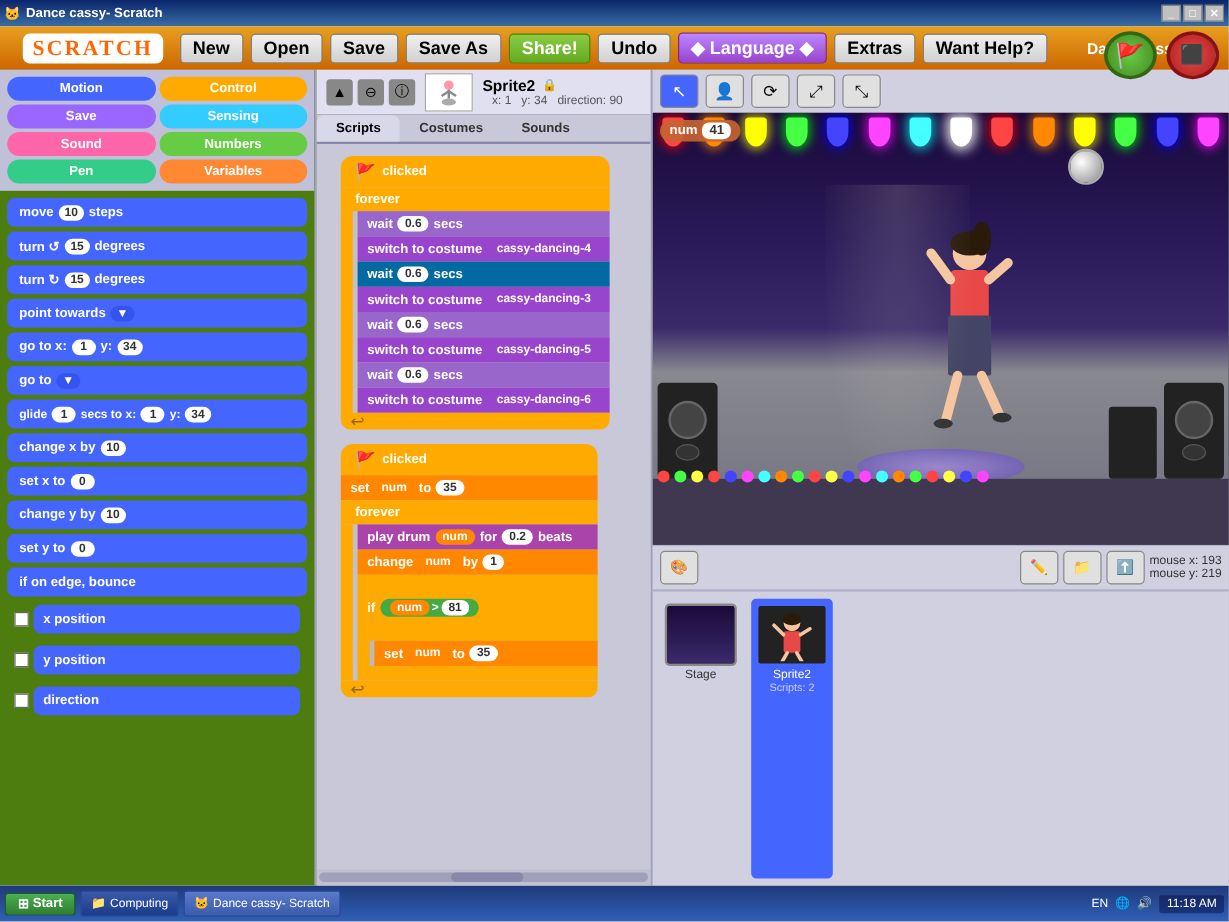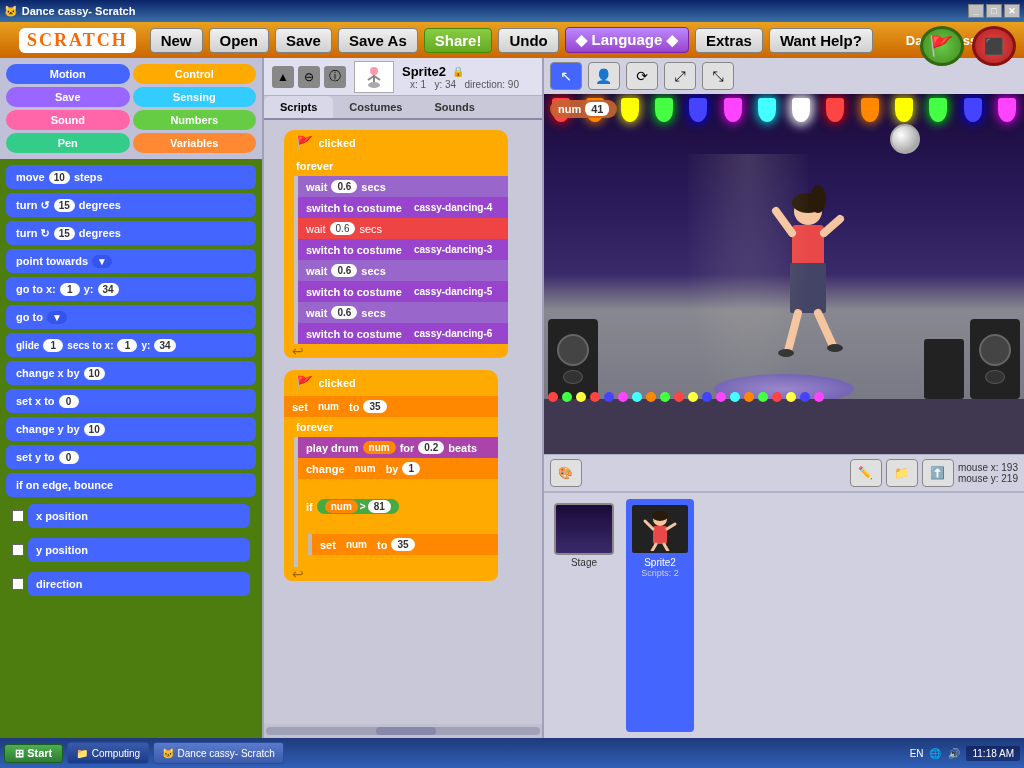--- a/index.html
+++ b/index.html
@@ -744,21 +744,21 @@
 
           <div style="background:#ffaa00;padding:4px 12px;font-size:11px;font-weight:bold;color:white;min-width:180px;">forever</div>
 
           <div style="border-left:10px solid #ffaa00;background:rgba(180,160,120,0.2);padding-left:4px;">
             <div style="background:#9966cc;display:flex;align-items:center;gap:4px;padding:4px 8px;font-size:11px;color:white;font-weight:bold;min-width:170px;">
               wait <span class="sb-val">0.6</span> secs
             </div>
             <div style="background:#9944cc;display:flex;align-items:center;gap:4px;padding:4px 8px;font-size:11px;color:white;font-weight:bold;min-width:170px;">
               switch to costume <span class="sb-costume-val">cassy-dancing-4</span>
             </div>
-            <div style="background:#ef4444;display:flex;align-items:center;gap:4px;padding:4px 8px;font-size:11px;color:white;font-weight:normal;min-width:170px;">
+            <div style="background:#0369a1;display:flex;align-items:center;gap:4px;padding:4px 8px;font-size:11px;color:white;font-weight:bold;min-width:170px;">
               wait <span class="sb-val">0.6</span> secs
             </div>
             <div style="background:#9944cc;display:flex;align-items:center;gap:4px;padding:4px 8px;font-size:11px;color:white;font-weight:bold;min-width:170px;">
               switch to costume <span class="sb-costume-val">cassy-dancing-3</span>
             </div>
             <div style="background:#9966cc;display:flex;align-items:center;gap:4px;padding:4px 8px;font-size:11px;color:white;font-weight:bold;min-width:170px;">
               wait <span class="sb-val">0.6</span> secs
             </div>
             <div style="background:#9944cc;display:flex;align-items:center;gap:4px;padding:4px 8px;font-size:11px;color:white;font-weight:bold;min-width:170px;">
               switch to costume <span class="sb-costume-val">cassy-dancing-5</span>

